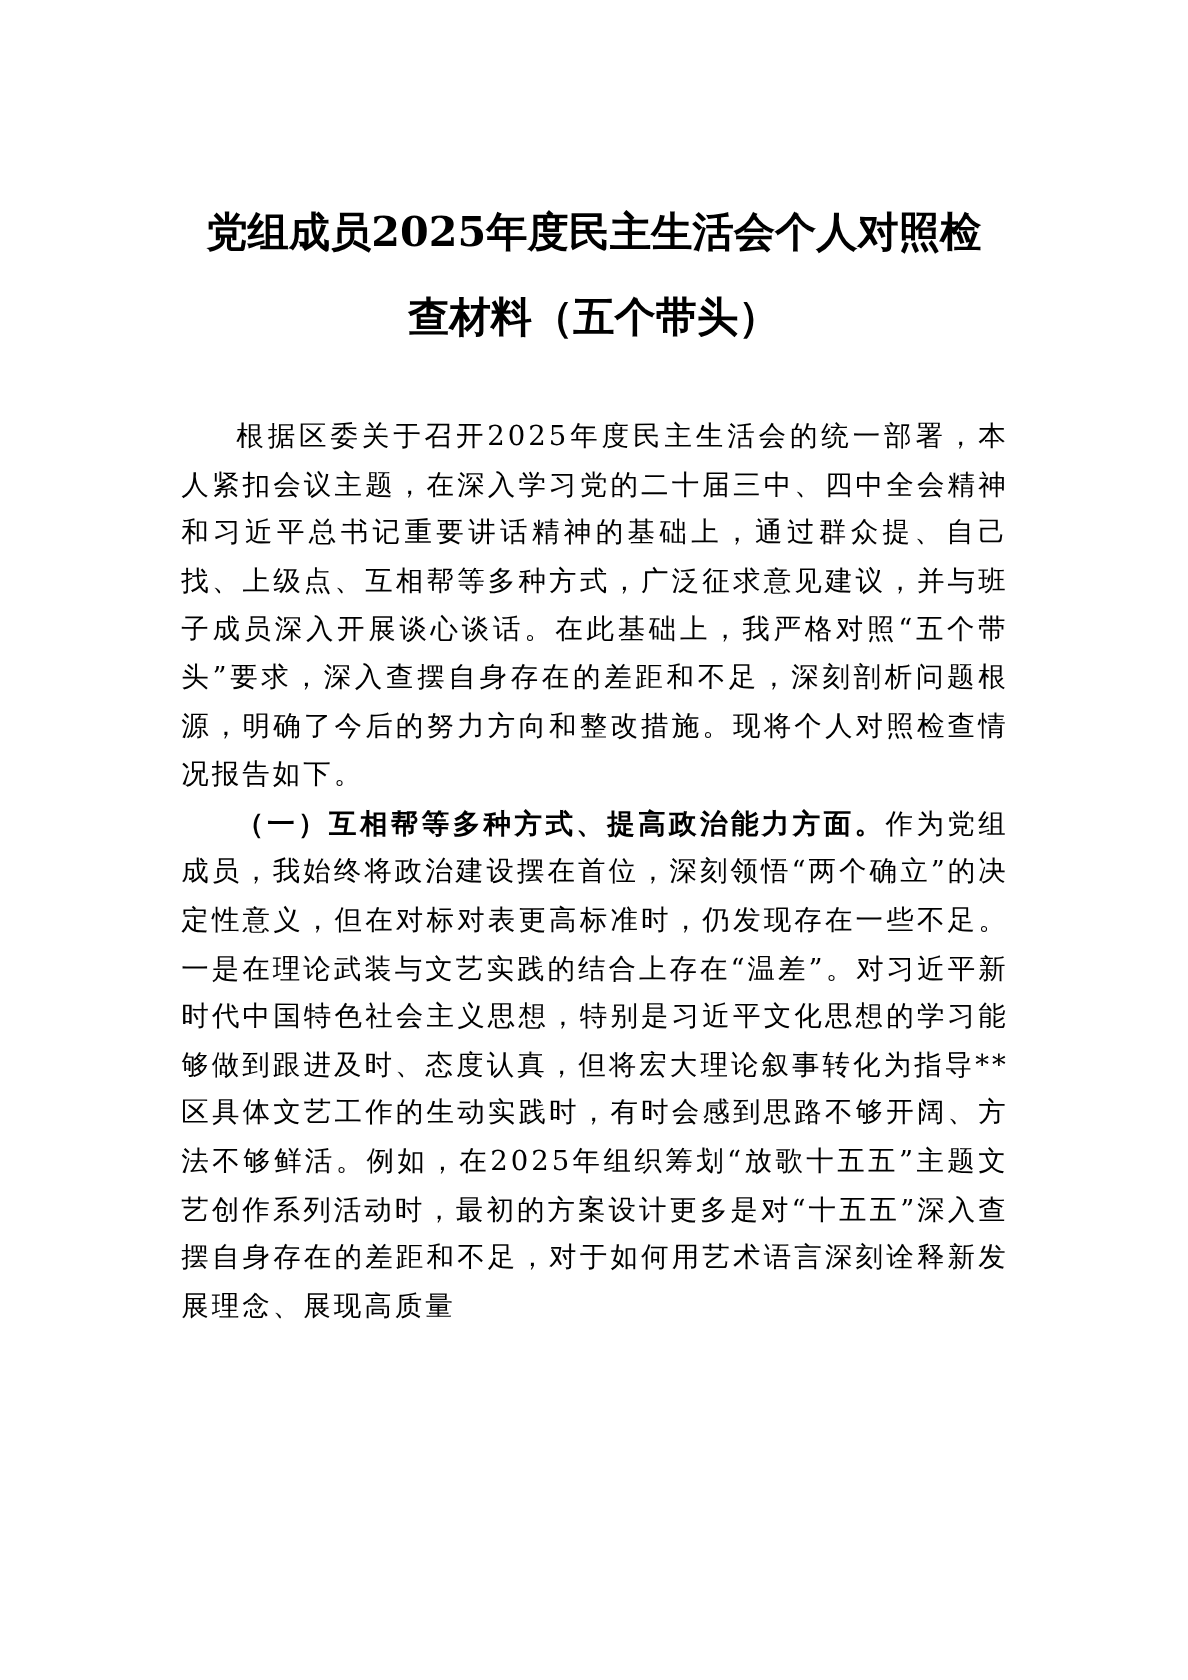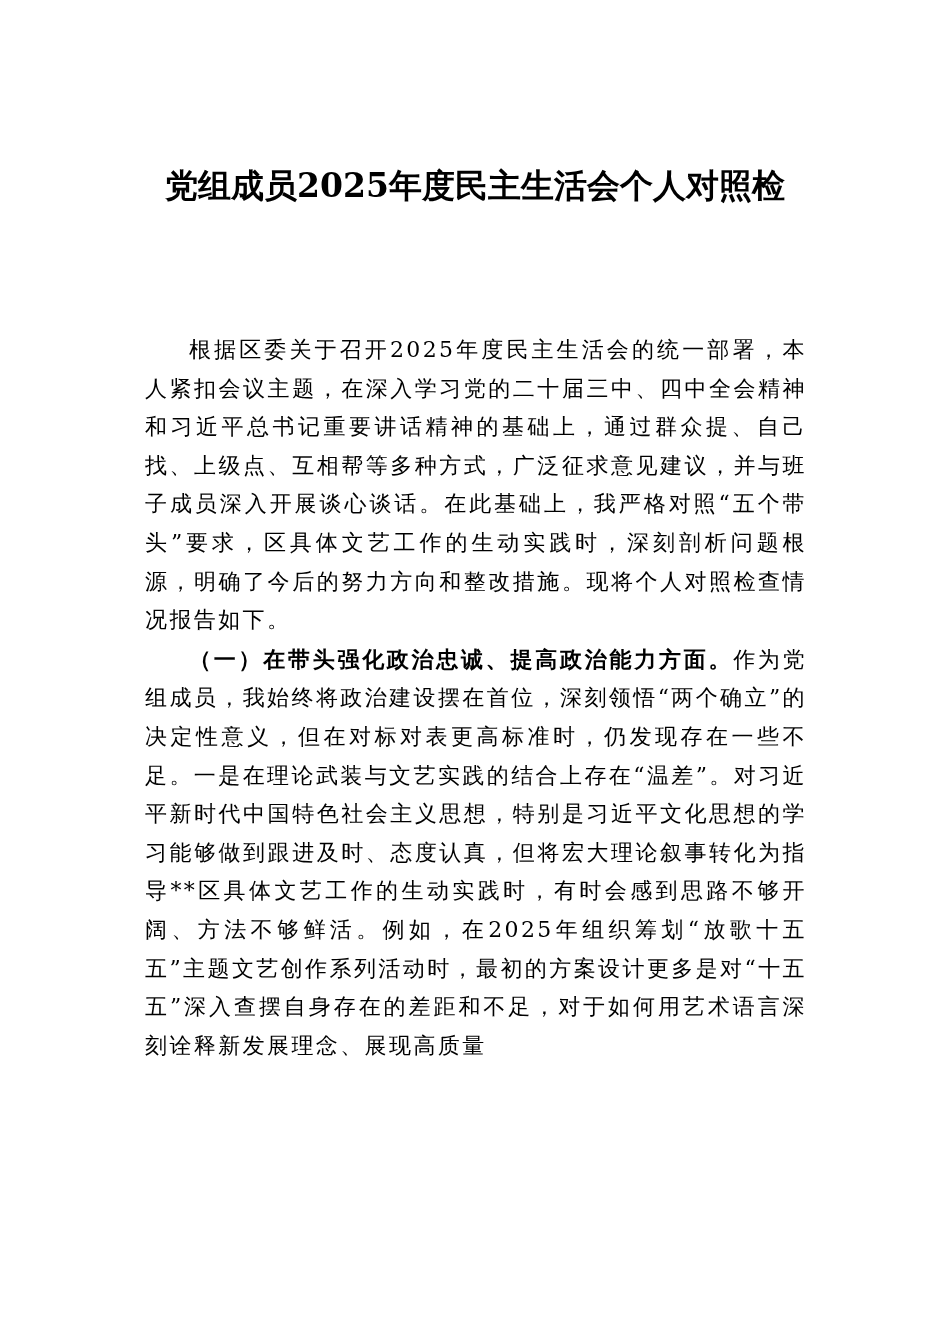--- a/index.html
+++ b/index.html
@@ -60,19 +60,20 @@
     .sub-lead {
       font-weight: bold;
     }
   </style>
 </head>
 <body>
 
 <div class="page">
   <div class="title">
     <div>党组成员2025年度民主生活会个人对照检</div>
+    <div>查材料（五个带头）</div>
   </div>
 
   <div class="body-text">
-    <p class="para">根据区委关于召开2025年度民主生活会的统一部署，本人紧扣会议主题，在深入学习党的二十届三中、四中全会精神和习近平总书记重要讲话精神的基础上，通过群众提、自己找、上级点、互相帮等多种方式，广泛征求意见建议，并与班子成员深入开展谈心谈话。在此基础上，我严格对照“五个带头”要求，区具体文艺工作的生动实践时，深刻剖析问题根源，明确了今后的努力方向和整改措施。现将个人对照检查情况报告如下。</p>
-    <p class="para"><span class="sub-lead">（一）在带头强化政治忠诚、提高政治能力方面。</span><span>作为党组成员，我始终将政治建设摆在首位，深刻领悟“两个确立”的决定性意义，但在对标对表更高标准时，仍发现存在一些不足。一是在理论武装与文艺实践的结合上存在“温差”。对习近平新时代中国特色社会主义思想，特别是习近平文化思想的学习能够做到跟进及时、态度认真，但将宏大理论叙事转化为指导**区具体文艺工作的生动实践时，有时会感到思路不够开阔、方法不够鲜活。例如，在2025年组织筹划“放歌十五五”主题文艺创作系列活动时，最初的方案设计更多是对“十五五”深入查摆自身存在的差距和不足，对于如何用艺术语言深刻诠释新发展理念、展现高质量</span></p>
+    <p class="para">根据区委关于召开2025年度民主生活会的统一部署，本人紧扣会议主题，在深入学习党的二十届三中、四中全会精神和习近平总书记重要讲话精神的基础上，通过群众提、自己找、上级点、互相帮等多种方式，广泛征求意见建议，并与班子成员深入开展谈心谈话。在此基础上，我严格对照“五个带头”要求，深入查摆自身存在的差距和不足，深刻剖析问题根源，明确了今后的努力方向和整改措施。现将个人对照检查情况报告如下。</p>
+    <p class="para"><span class="sub-lead">（一）互相帮等多种方式、提高政治能力方面。</span><span>作为党组成员，我始终将政治建设摆在首位，深刻领悟“两个确立”的决定性意义，但在对标对表更高标准时，仍发现存在一些不足。一是在理论武装与文艺实践的结合上存在“温差”。对习近平新时代中国特色社会主义思想，特别是习近平文化思想的学习能够做到跟进及时、态度认真，但将宏大理论叙事转化为指导**区具体文艺工作的生动实践时，有时会感到思路不够开阔、方法不够鲜活。例如，在2025年组织筹划“放歌十五五”主题文艺创作系列活动时，最初的方案设计更多是对“十五五”深入查摆自身存在的差距和不足，对于如何用艺术语言深刻诠释新发展理念、展现高质量</span></p>
   </div>
 </div>
 
 </body></html>

